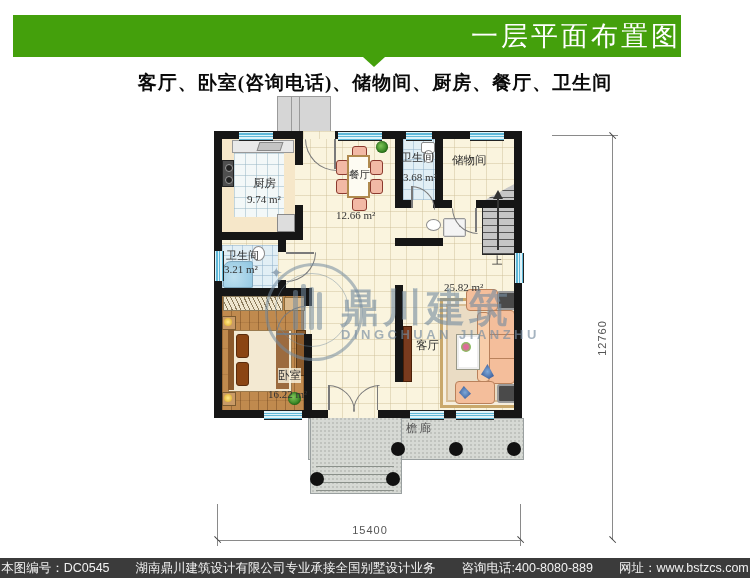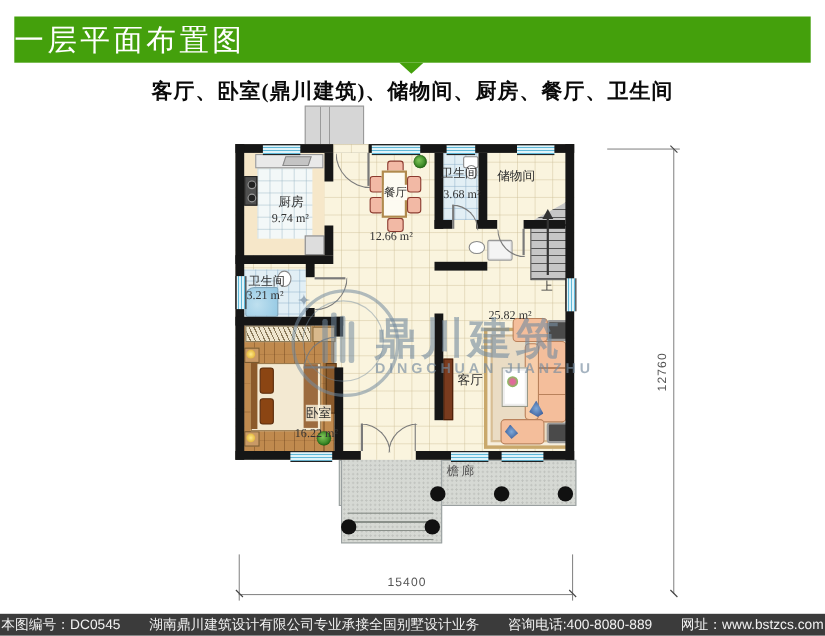--- a/index.html
+++ b/index.html
@@ -1,21 +1,21 @@
 <!DOCTYPE html>
 <html><head>
 <meta charset="utf-8">
 <style>
   html,body{margin:0;padding:0;}
   body{width:750px;height:578px;background:#fff;font-family:"Liberation Sans",sans-serif;overflow:hidden;}
   .page{position:relative;width:750px;height:578px;background:#fff;}
   .abs{position:absolute;}
 
   
-  .hdr{left:13px;top:15px;width:724px;height:42px;background:#44A00C;display:flex;align-items:center;justify-content:flex-start;}
+  .hdr{left:13px;top:15px;width:668px;height:42px;background:#44A00C;display:flex;align-items:center;justify-content:flex-end;}
   .hdr-title{color:#fff;font-size:27px;letter-spacing:3px;font-weight:500;}
   .hdr-tri{left:363px;top:57px;width:0;height:0;border-left:11px solid transparent;border-right:11px solid transparent;border-top:10px solid #44A00C;}
   .subtitle{left:0;top:70px;width:750px;text-align:center;font-family:"Liberation Serif",serif;font-weight:600;font-size:19px;color:#0a0a0a;letter-spacing:1px;}
 
   
   .tile-cream{background-color:#FAF4DE;background-image:linear-gradient(rgba(205,190,150,.45) 1px,transparent 1px),linear-gradient(90deg,rgba(205,190,150,.45) 1px,transparent 1px);background-size:16px 16px;}
   .tile-kitchen{background-color:#F3F8F8;background-image:linear-gradient(rgba(150,180,195,.5) 1px,transparent 1px),linear-gradient(90deg,rgba(150,180,195,.5) 1px,transparent 1px);background-size:11px 11px;}
   .tile-bath{background-color:#E2EFF5;background-image:linear-gradient(rgba(140,175,200,.5) 1px,transparent 1px),linear-gradient(90deg,rgba(140,175,200,.5) 1px,transparent 1px);background-size:10px 10px;}
   .band-cream{background:#F6E7C9;}
   .wood{background-color:#C08A4E;background-image:repeating-linear-gradient(90deg,rgba(95,55,20,.38) 0 1px,transparent 1px 9px),repeating-linear-gradient(rgba(95,55,20,.15) 0 1px,transparent 1px 26px);}
@@ -66,21 +66,21 @@
 </style>
 </head>
 <body>
 
 <div class="page">
 
   <div class="abs hdr">
     <span class="hdr-title">一层平面布置图</span>
   </div>
   <div class="abs hdr-tri"></div>
-  <div class="abs subtitle">客厅、卧室(鼎川建筑)、储物间、厨房、餐厅、卫生间</div>
+  <div class="abs subtitle">客厅、卧室(咨询电话)、储物间、厨房、餐厅、卫生间</div>
 
   <div class="abs" style="left:277px;top:96px;width:52px;height:35px;background:#D6D6D6;border:1px solid #9a9a9a;background-image:linear-gradient(90deg,transparent 0 13px,#9a9a9a 13px 14px,transparent 14px 21px,#9a9a9a 21px 22px,transparent 22px);"></div>
 
   <div class="abs concrete" style="left:308px;top:418px;width:214px;height:40px;"></div>
   <div class="abs concrete" style="left:310px;top:392px;width:90px;height:100px;"></div>
   <div class="abs" style="left:316px;top:466px;width:78px;height:24px;border-top:1px solid #8a908a;background:repeating-linear-gradient(180deg,transparent 0 7px,#8a908a 7px 8px);"></div>
   <div class="abs lbl" style="left:406px;top:421px;letter-spacing:2px;color:#555;">檐廊</div>
 
   <div class="abs" style="left:391px;top:442px;width:14px;height:14px;border-radius:50%;background:#111;z-index:6;"></div>
   <div class="abs" style="left:449px;top:442px;width:14px;height:14px;border-radius:50%;background:#111;z-index:6;"></div>

